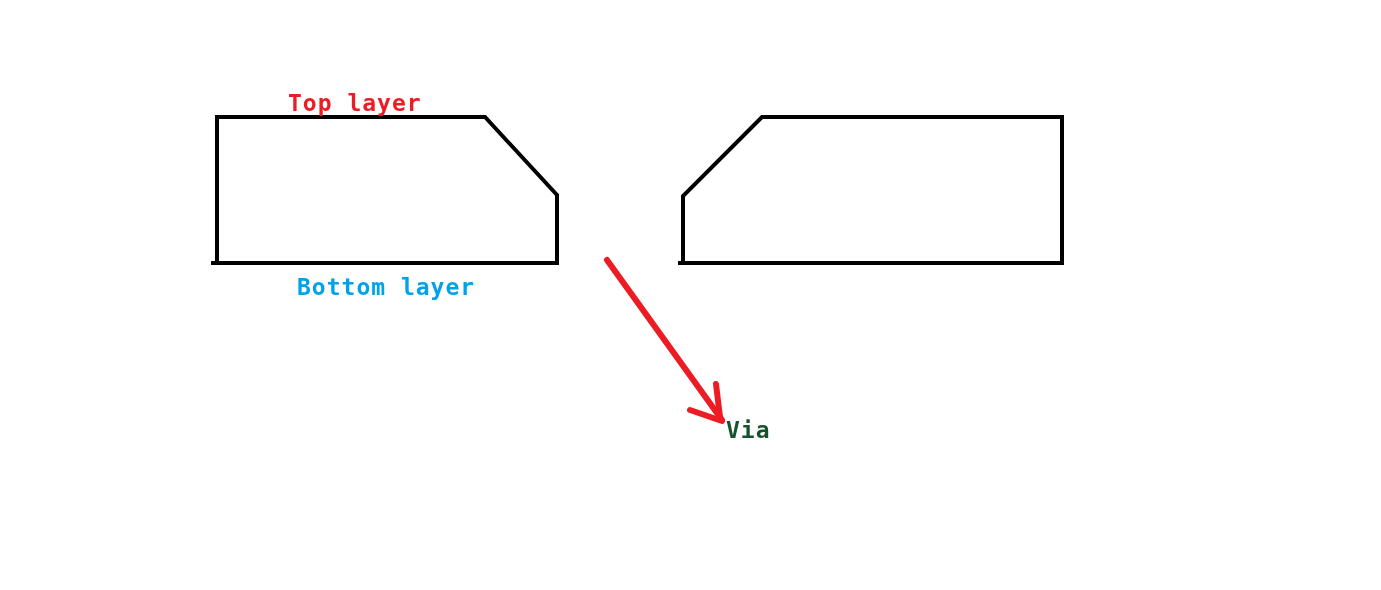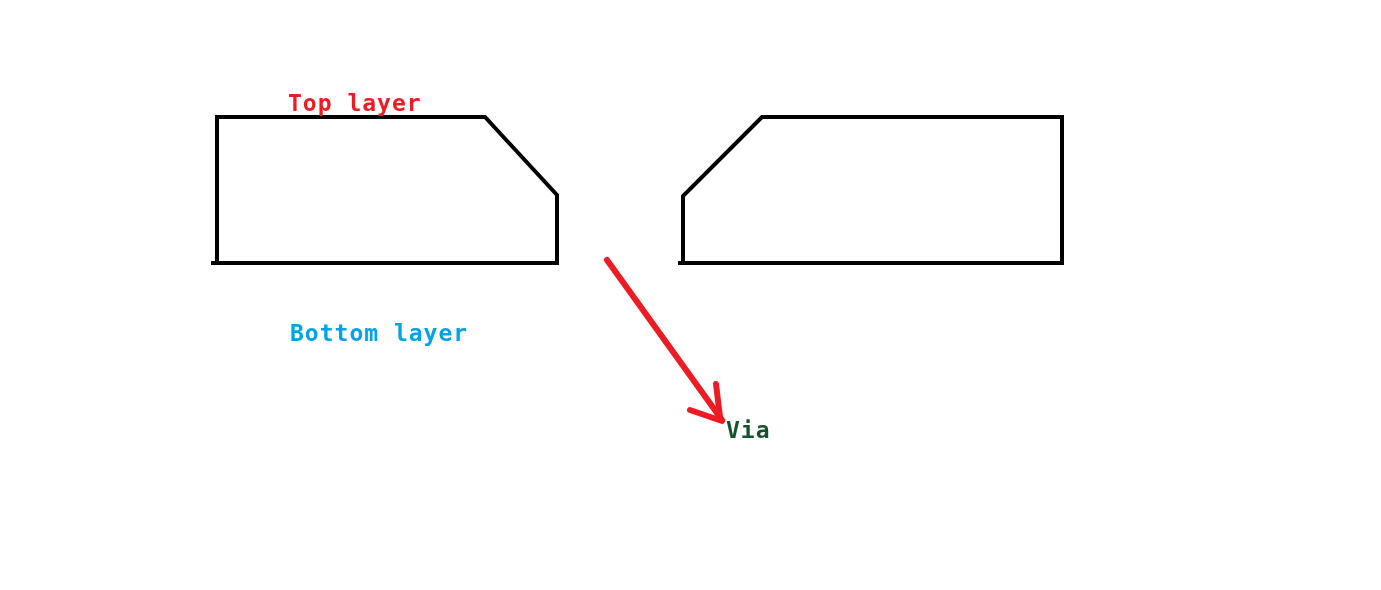--- a/index.html
+++ b/index.html
@@ -25,21 +25,21 @@
     position: absolute;
     font-family: "DejaVu Sans Mono", monospace;
     font-weight: bold;
     font-size: 23px;
     line-height: 1;
     letter-spacing: 1px;
     white-space: nowrap;
     user-select: none;
   }
   .label-top-layer    { left: 288px; top: 92px;  }
-  .label-bottom-layer { left: 290px; top: 276px; margin-top: 46px; }
+  .label-bottom-layer { left: 297px; top: 276px; }
   .label-via          { left: 726px; top: 419px; }
 </style>
 </head>
 <body>
 
 <div class="stage">
 
   <svg class="drawing" width="1381" height="590" viewBox="0 0 1381 590" xmlns="http://www.w3.org/2000/svg">
 
     <polyline fill="none" stroke-linecap="square" stroke-linejoin="miter" points="217,263 217,117 485,117 557,195 557,263 213,263" stroke="#000000" stroke-width="4"></polyline>

